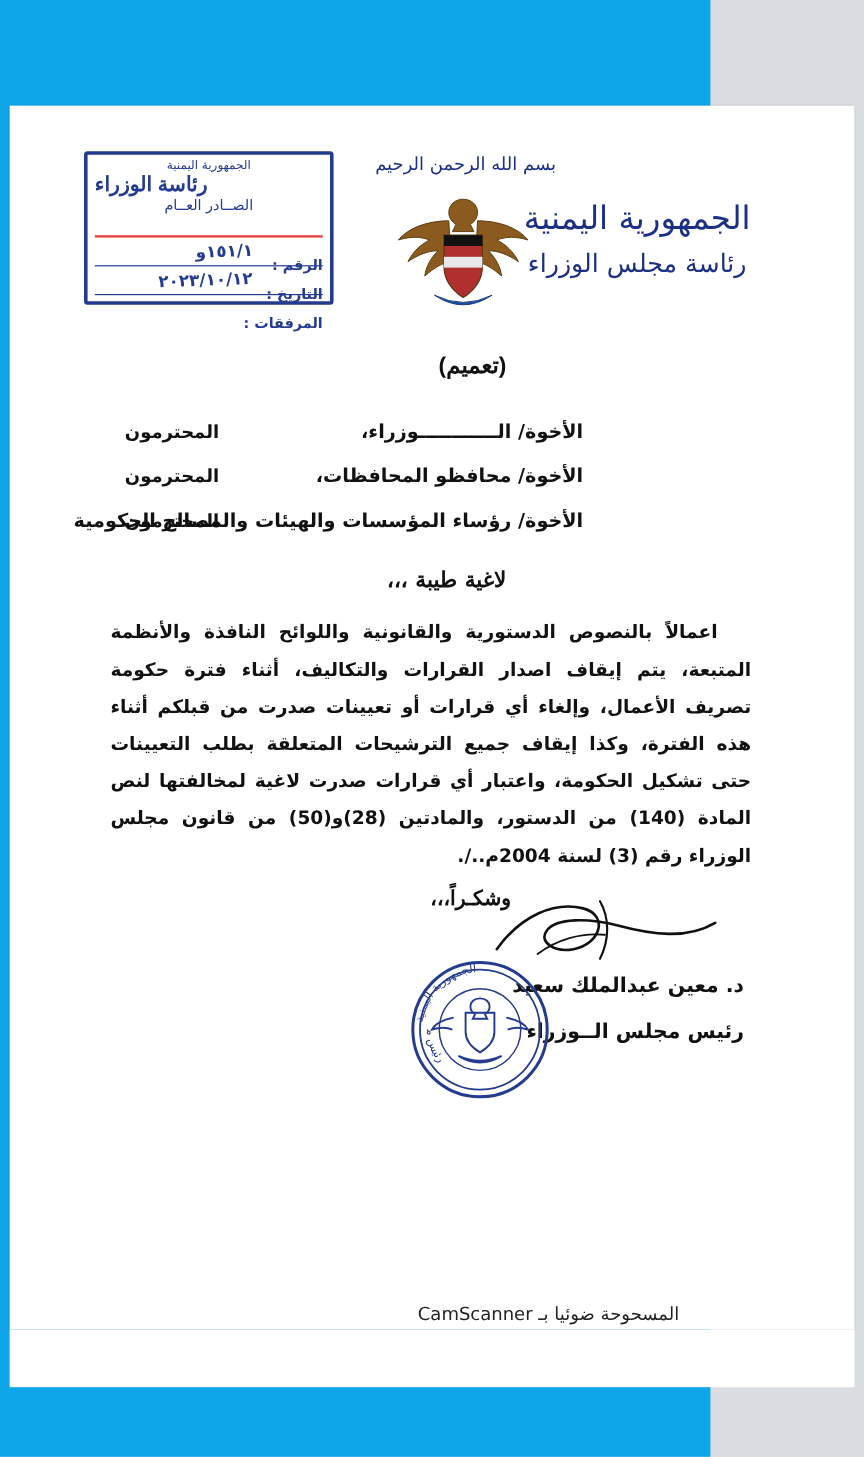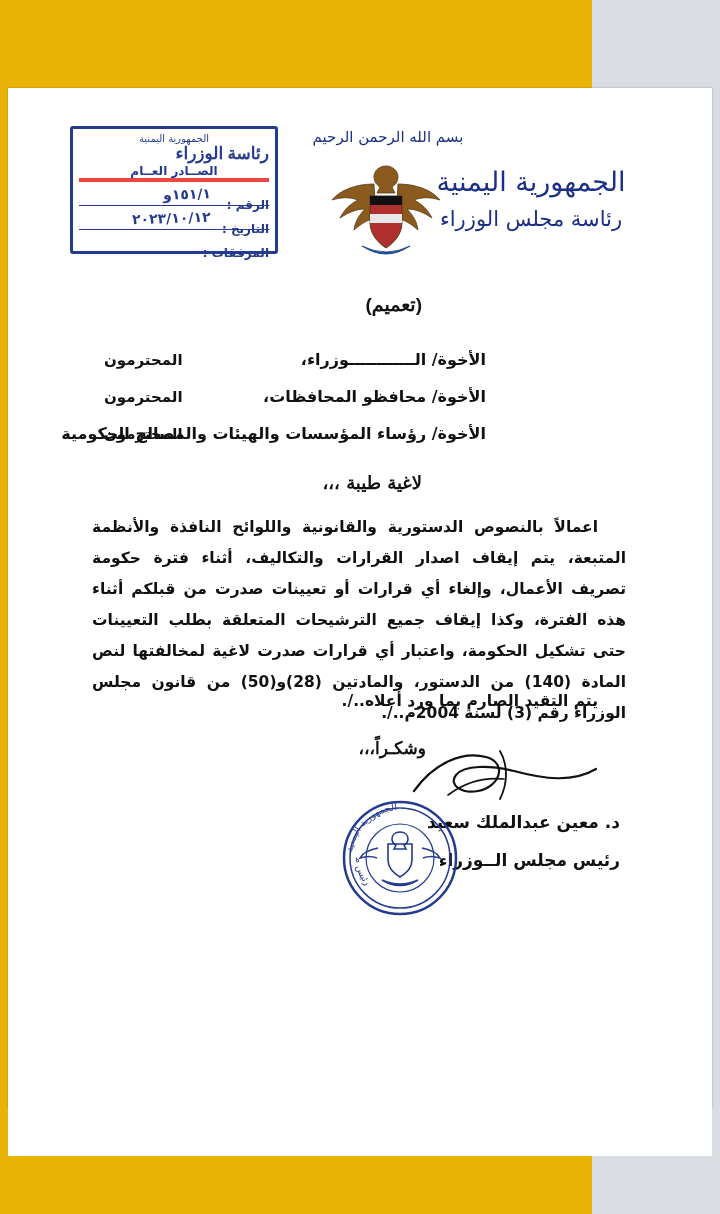--- a/index.html
+++ b/index.html
@@ -11,21 +11,21 @@
     width: 720px;
     height: 1214px;
     font-family: "Liberation Sans", sans-serif;
     position: relative;
     overflow: hidden;
   }
   .page-wrap {
     position: absolute;
     left: 0; top: 0;
     width: 592px; height: 1214px;
-    background: #eab308;
+    background: #0ea5e9;
   }
   .paper {
     position: absolute;
     left: 8px;
     top: 88px;
     width: 704px;
     height: 1020px;
     background: #ffffff;
     box-shadow: 0 0 2px rgba(0,0,0,0.25);
   }
@@ -62,34 +62,33 @@
     direction: rtl;
   }
   .stamp .s-top {
     text-align: center;
     font-size: 10px;
     letter-spacing: 1px;
     font-family: "DejaVu Sans", sans-serif;
     margin-top: 1px;
   }
   .stamp .s-title {
-    text-align: right;
+    text-align: left;
     font-size: 17px;
     font-weight: bold;
-    font-family: Liberation Serif, serif;
+    font-family: Liberation Sans, sans-serif;
     margin-top: -1px;
   }
   .stamp .s-sub {
     text-align: center;
     font-size: 12px;
     font-family: "DejaVu Sans", sans-serif;
     margin-top: 0px;
-    border-bottom: 4px solid #ef4444;
-    padding-bottom: 0;
-    font-weight: bold;
+    border-bottom: 2px solid #ef4444;
+    padding-bottom: 18px;
   }
   .stamp .s-row {
     display: flex;
     align-items: center;
     font-size: 12px;
     font-family: "DejaVu Sans", sans-serif;
     border-bottom: 1px solid #243b8f;
     height: 23px;
     gap: 6px;
   }
@@ -318,21 +317,20 @@
 
       <div class="addr a2">الأخوة/ محافظو المحافظات،</div>
       <div class="resp r2">المحترمون</div>
 
       <div class="addr a3">الأخوة/ رؤساء المؤسسات والهيئات والمصالح الحكومية</div>
       <div class="resp r3">المحترمون</div>
 
       <div class="greeting">لاغية طيبة ،،،</div>
 
       <div class="para">اعمالاً بالنصوص الدستورية والقانونية واللوائح النافذة والأنظمة المتبعة، يتم إيقاف اصدار القرارات والتكاليف، أثناء فترة حكومة تصريف الأعمال، وإلغاء أي قرارات أو تعيينات صدرت من قبلكم أثناء هذه الفترة، وكذا إيقاف جميع الترشيحات المتعلقة بطلب التعيينات حتى تشكيل الحكومة، واعتبار أي قرارات صدرت لاغية لمخالفتها لنص المادة (140) من الدستور، والمادتين (28)و(50) من قانون مجلس الوزراء رقم (3) لسنة 2004م../.</div>
-      <div class="para2">يتم التقيد الصارم بما ورد أعلاه../.</div>
       <div class="thanks">وشكـراً،،،</div>
 
       <svg class="signature-mark" viewBox="0 0 200 70">
         <path d="M10 48 C30 20 58 8 82 14 C104 20 96 44 74 48 C58 51 44 42 52 32 C60 22 86 22 110 28 C140 36 168 40 192 26" fill="none" stroke="#111" stroke-width="2.2" stroke-linecap="round"></path>
         <path d="M44 52 C60 40 80 34 100 36" fill="none" stroke="#111" stroke-width="1.6" stroke-linecap="round"></path>
         <path d="M96 8 C104 22 104 40 96 56" fill="none" stroke="#111" stroke-width="1.8" stroke-linecap="round"></path>
       </svg>
 
       <div class="sign-name">د. معين عبدالملك سعيد</div>
       <div class="sign-role">رئيس مجلس الــوزراء</div>
@@ -358,14 +356,15 @@
           <path d="M44 84 q18 8 36 0 q-18 11 -36 0 z"></path>
           <path d="M62 36 c-5 0 -8 3 -8 7 c0 3 2 5 4 6 l-2 4 h12 l-2 -4 c2 -1 4 -3 4 -6 c0 -4 -3 -7 -8 -7 z"></path>
         </g>
       </svg>
 
 
     </div>
   </div>
 
   <div class="footer-band"></div>
+  <div class="camscanner">المسحوحة ضوئيا بـ CamScanner</div>
 
 </div>
 
 </body></html>

